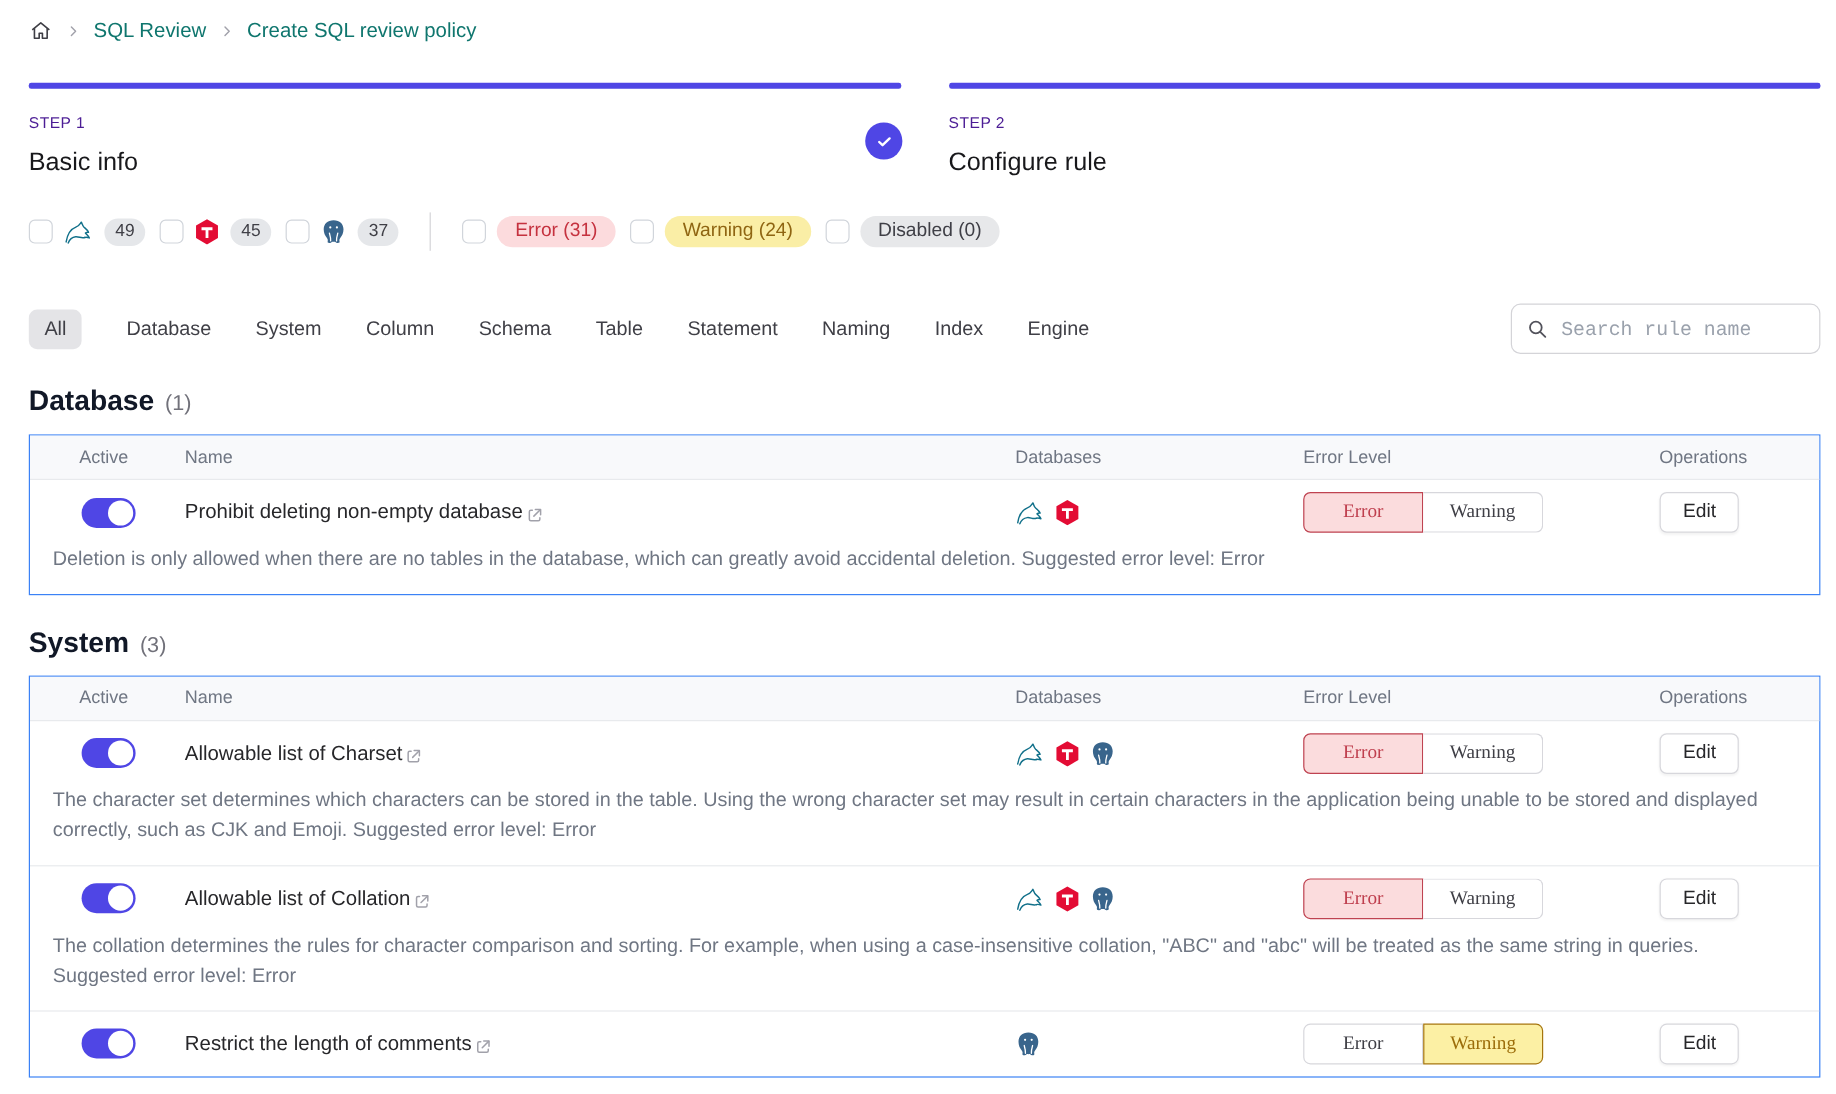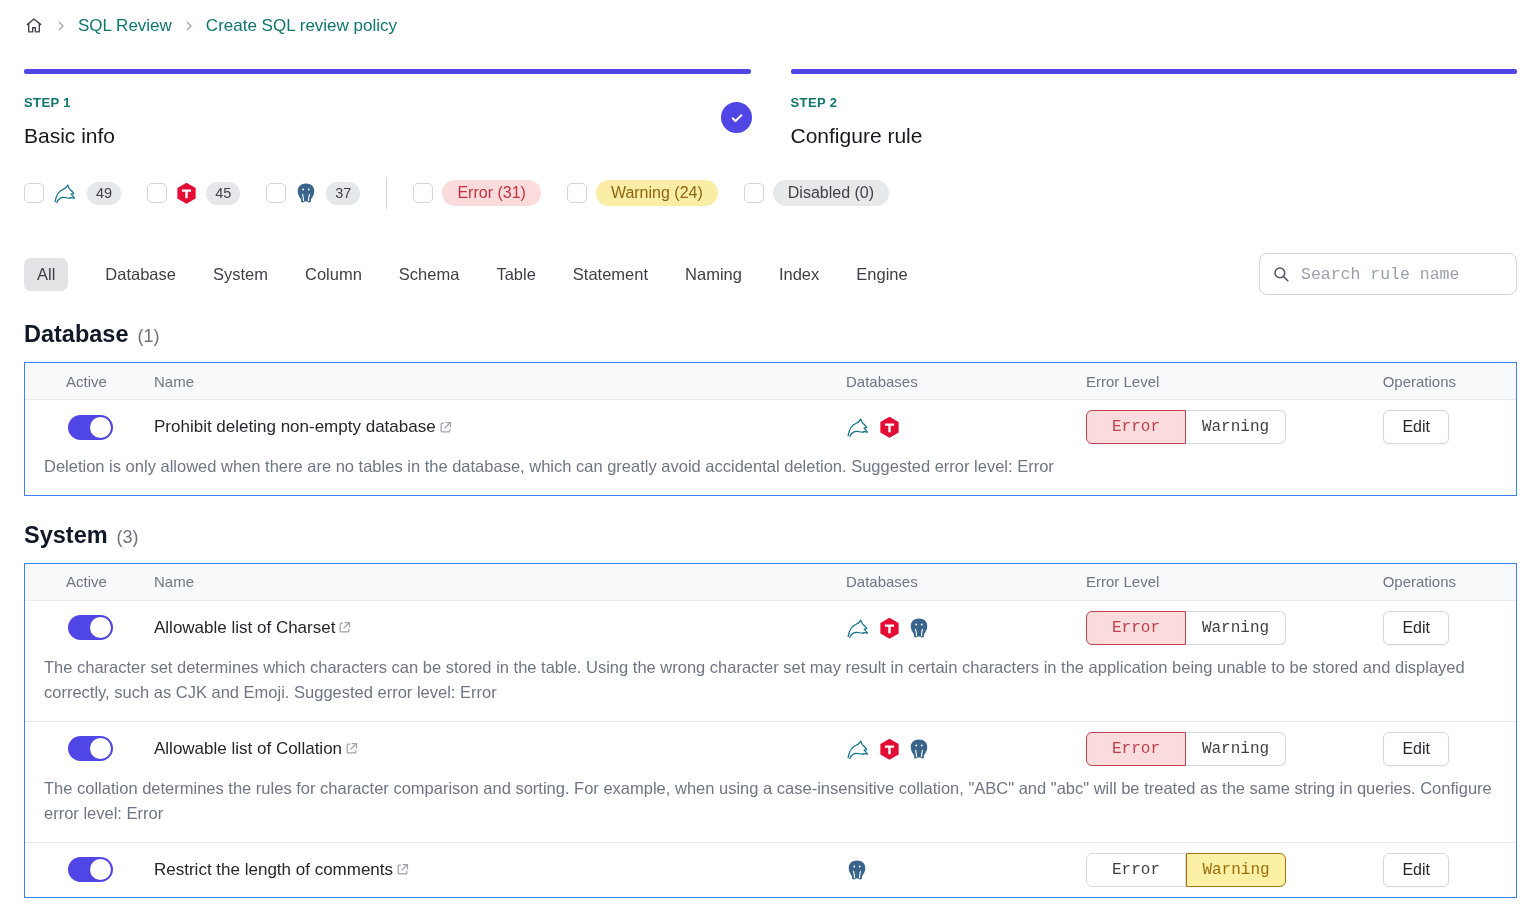--- a/index.html
+++ b/index.html
@@ -8,27 +8,27 @@
 
   
   .breadcrumb{display:flex;align-items:center;gap:11px;padding-top:12px;height:27px;font-size:17px;color:#0f766e}
   .crumb-link{cursor:pointer}
   .crumb-sep{display:flex;align-items:center}
 
   
   .steps{position:relative;display:flex;gap:40px;margin-top:30px}
   .step{flex:1}
   .step-bar{height:5px;background:#4f46e5;border-radius:2px}
-  .step-label{margin-top:21px;font-size:13px;font-weight:bold;color:#0f766e;letter-spacing:.4px}
+  .step-label{margin-top:21px;font-size:13px;font-weight:normal;color:#4c1d95;letter-spacing:.4px}
   .step-title{margin-top:14px;font-size:21px;color:#18181b}
   .step-check{position:absolute;left:697px;top:33px;width:31px;height:31px;border-radius:50%;background:#4f46e5;display:flex;align-items:center;justify-content:center}
 
   
   .filter-bar{display:flex;align-items:center;margin-top:29px;gap:26px}
-  .filter-group{display:flex;align-items:center;gap:26px}
+  .filter-group{display:flex;align-items:center;gap:12px}
   .filter-item{display:flex;align-items:center;gap:9px}
   .checkbox{display:inline-block;width:20px;height:20px;border:1.5px solid #d1d5db;border-radius:5px;background:#fff;box-sizing:border-box;cursor:pointer}
   .count-badge{background:#e5e7ea;border-radius:12px;padding:2px 9px;font-size:14.5px;color:#3f3f46;line-height:19px}
   .engine-icon{display:inline-flex;align-items:center}
   .v-divider{width:1px;height:32px;background:#d4d4d8}
   .pill{border-radius:16px;padding:4px 15px;font-size:16px;cursor:pointer}
   .pill-error{background:#fcdbdd;color:#c5323f}
   .pill-warning{background:#faeea6;color:#8f6512}
   .pill-disabled{background:#e7e8ea;color:#3f3f46}
 
@@ -47,25 +47,25 @@
   .section-count{font-size:18px;color:#71717a}
   .rule-table{margin-top:14px;border:1px solid #3b82f6}
   .thead{display:grid;grid-template-columns:129px 1fr 240px 200px 230px;height:36px;align-items:center;background:#f8f9fb;border-bottom:1px solid #e8eaed;font-size:15px;color:#6f7683}
   .thead div:nth-child(1){padding-left:41px}
   .thead div:nth-child(5){text-align:right;padding-right:60px}
   .rule-block{border-bottom:1px solid #e8eaed}
   .rule-block:last-child{border-bottom:none}
   .rule-row{display:grid;grid-template-columns:129px 1fr 240px 200px 230px;align-items:center;height:54px}
   .toggle{margin-left:43px;width:45px;height:25px;border-radius:13px;background:#4f46e5;position:relative;cursor:pointer}
   .toggle-knob{position:absolute;right:2px;top:2px;width:21px;height:21px;border-radius:50%;background:#fff}
-  .rule-name-cell{display:flex;align-items:center;gap:2px;font-size:17px;color:#27272a}
+  .rule-name-cell{display:flex;align-items:flex-end;gap:2px;font-size:17px;color:#27272a}
   .ext-link{display:inline-flex;align-items:center;cursor:pointer}
   .engine-cell{display:flex;align-items:center;gap:8px}
   .seg{display:flex}
-  .seg-btn{width:111px;height:34px;display:flex;align-items:center;justify-content:center;font-size:16px;border:1px solid #d7d7dc;background:#fff;color:#3f3f46;box-sizing:border-box;font-family:Liberation Mono, monospace;cursor:pointer;padding:0}
+  .seg-btn{width:111px;height:34px;display:flex;align-items:center;justify-content:center;font-size:16px;border:1px solid #d7d7dc;background:#fff;color:#3f3f46;box-sizing:border-box;font-family:Liberation Serif, serif;cursor:pointer;padding:0}
   .seg-btn:first-child{border-radius:6px 0 0 6px}
   .seg-btn:last-child{border-radius:0 6px 6px 0;border-left:none}
   .seg-btn.sel-error{background:#fbdcdd;border:1px solid #bf4351;color:#bf3f4e}
   .seg-btn.sel-warning{background:#fcf0a4;border:1px solid #a6750d;color:#9c6d0a}
   .ops-cell{display:flex;justify-content:flex-end;padding-right:67px}
   .edit-btn{height:34px;padding:0 18px;border:1px solid #d7d7dc;border-radius:6px;background:#fff;font-size:16px;color:#27272a;font-family:"Liberation Sans",sans-serif;box-shadow:0 1px 2px rgba(0,0,0,.05);cursor:pointer}
   .desc-row{padding:0 24px 15px 19px;font-size:16.5px;line-height:25.5px;color:#6f7683}
 </style>
 </head>
 <body>
@@ -352,21 +352,21 @@
               <div>
                 <div class="seg">
                   <button class="seg-btn sel-error">Error</button>
                   <button class="seg-btn">Warning</button>
                 </div>
               </div>
               <div class="ops-cell">
                 <button class="edit-btn">Edit</button>
               </div>
             </div>
-            <div class="desc-row">The collation determines the rules for character comparison and sorting. For example, when using a case-insensitive collation, "ABC" and "abc" will be treated as the same string in queries. Configure error level: Error</div>
+            <div class="desc-row">The collation determines the rules for character comparison and sorting. For example, when using a case-insensitive collation, "ABC" and "abc" will be treated as the same string in queries. Suggested error level: Error</div>
           </div>
           <div class="rule-block">
             <div class="rule-row">
               <div>
                 <div class="toggle">
                   <div class="toggle-knob"></div>
                 </div>
               </div>
               <div class="rule-name-cell">
                 <span>Restrict the length of comments</span>

